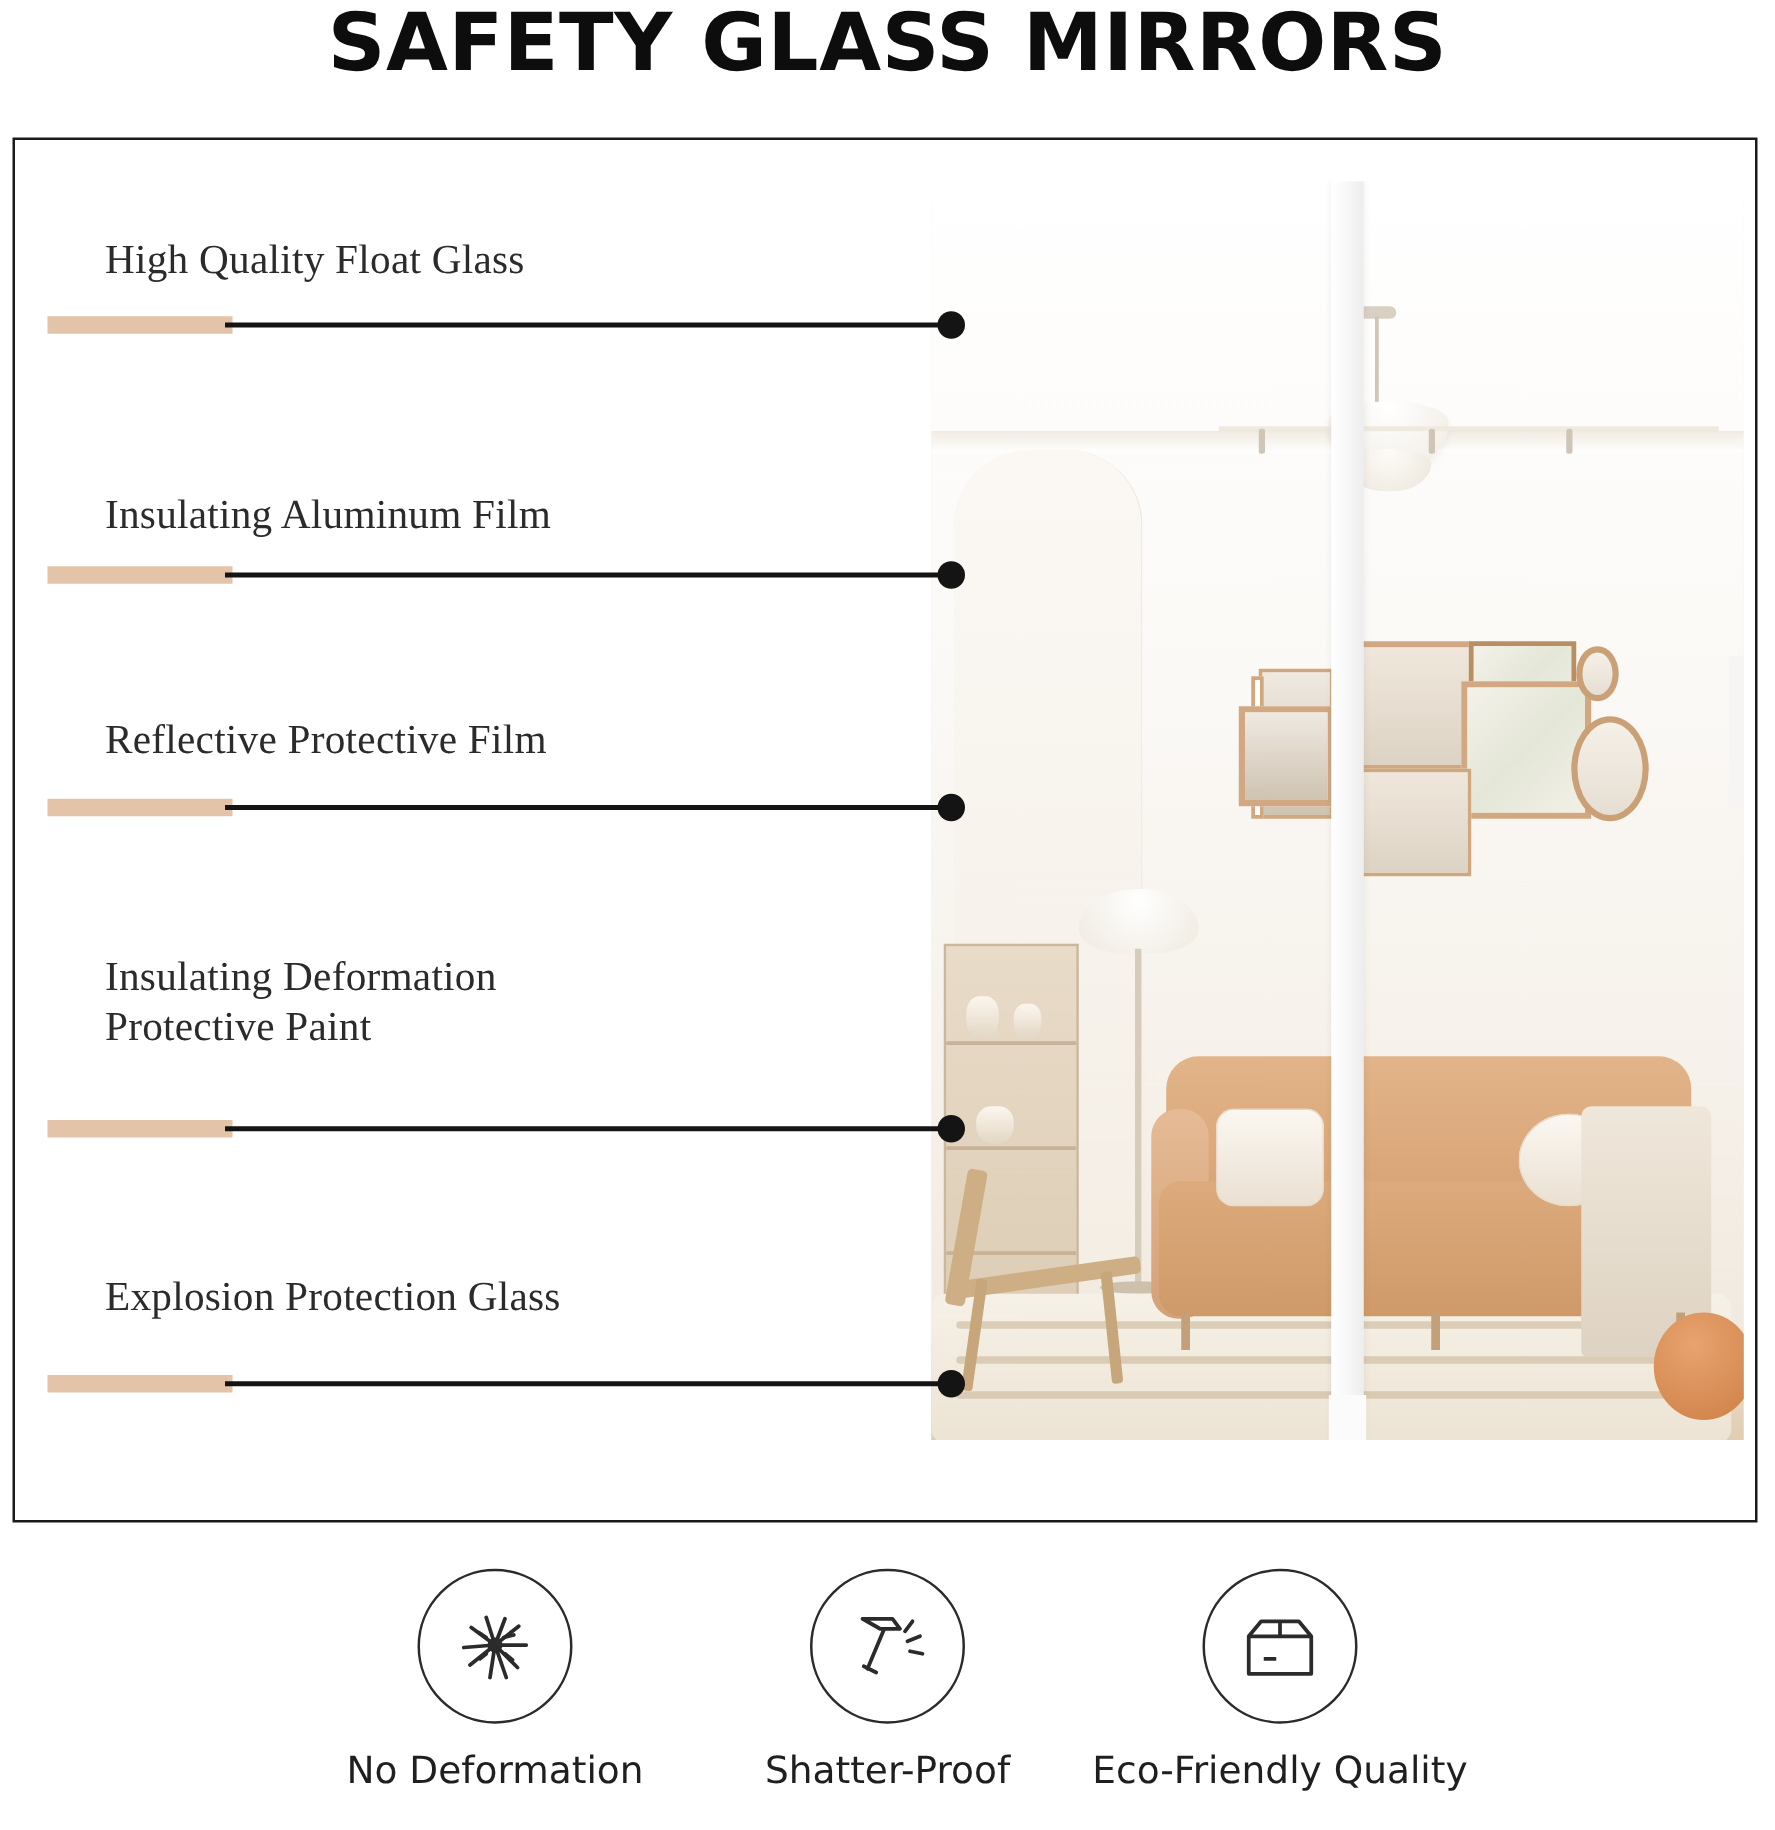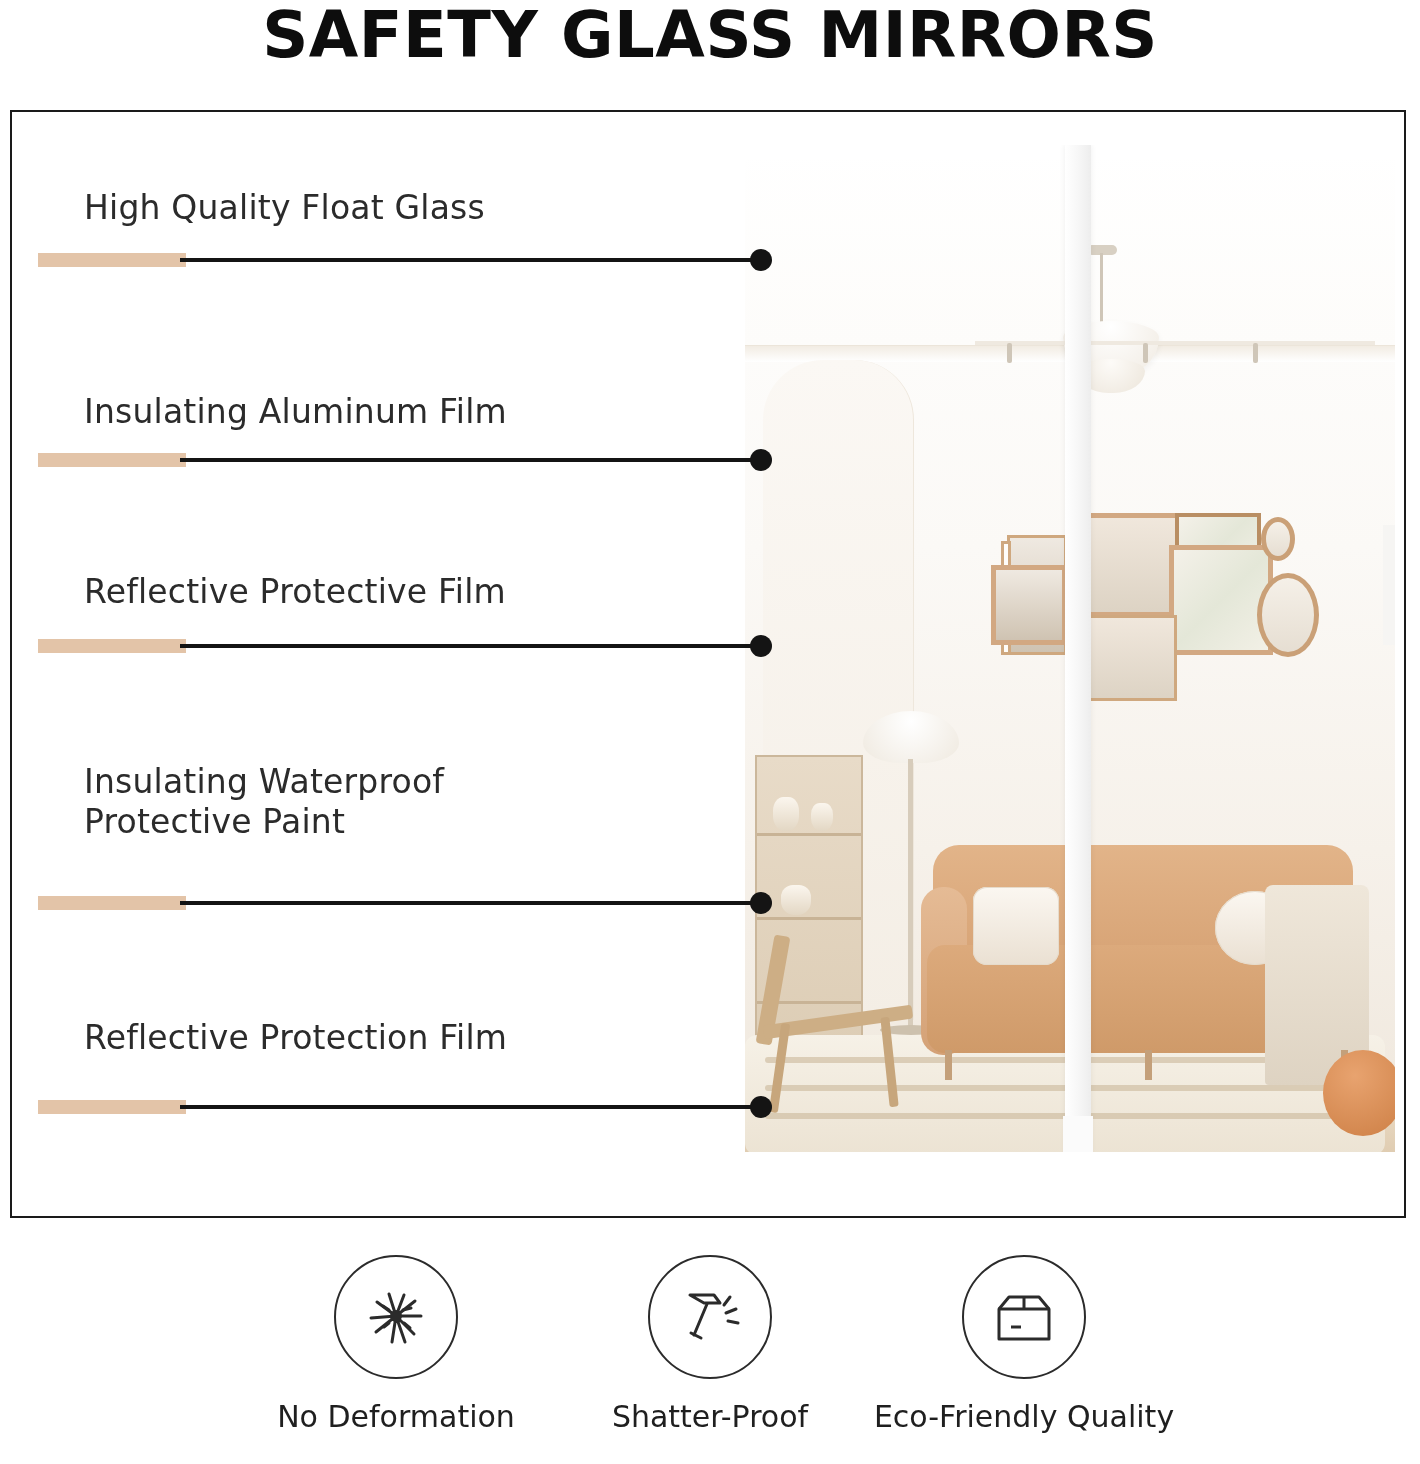--- a/index.html
+++ b/index.html
@@ -229,20 +229,21 @@
   }
 
   
   .callout-label {
     position: absolute;
     font-size: 33px;
     color: #2b2b2b;
     line-height: 1.22;
     letter-spacing: 0.2px;
     white-space: pre-line;
+    font-family: Liberation Serif, serif;
   }
   .swatch {
     position: absolute;
     left: 38px;
     width: 148px;
     height: 14px;
     background: #e3c4a8;
   }
   .leader {
     position: absolute;
@@ -396,27 +397,27 @@
 <div class="callout-label" style="left:84px; top:392px;">Insulating Aluminum Film</div>
 <div class="swatch" style="top:453px;"></div>
 <div class="leader" style="top:458px; width:580px;"></div>
 <div class="dot" style="left:750px; top:449px;"></div>
 
 <div class="callout-label" style="left:84px; top:572px;">Reflective Protective Film</div>
 <div class="swatch" style="top:639px;"></div>
 <div class="leader" style="top:644px; width:580px;"></div>
 <div class="dot" style="left:750px; top:635px;"></div>
 
-<div class="callout-label" style="left:84px; top:762px;">Insulating Waterproof
+<div class="callout-label" style="left:84px; top:762px;">Insulating Deformation
 Protective Paint</div>
 <div class="swatch" style="top:896px;"></div>
 <div class="leader" style="top:901px; width:580px;"></div>
 <div class="dot" style="left:750px; top:892px;"></div>
 
-<div class="callout-label" style="left:84px; top:1018px;">Reflective Protection Film</div>
+<div class="callout-label" style="left:84px; top:1018px;">Explosion Protection Glass</div>
 <div class="swatch" style="top:1100px;"></div>
 <div class="leader" style="top:1105px; width:580px;"></div>
 <div class="dot" style="left:750px; top:1096px;"></div>
 
 <div class="features">
 
 
   <div class="feature">
     <div class="feature-circle">
       <svg width="74" height="70" viewBox="0 0 74 70">

